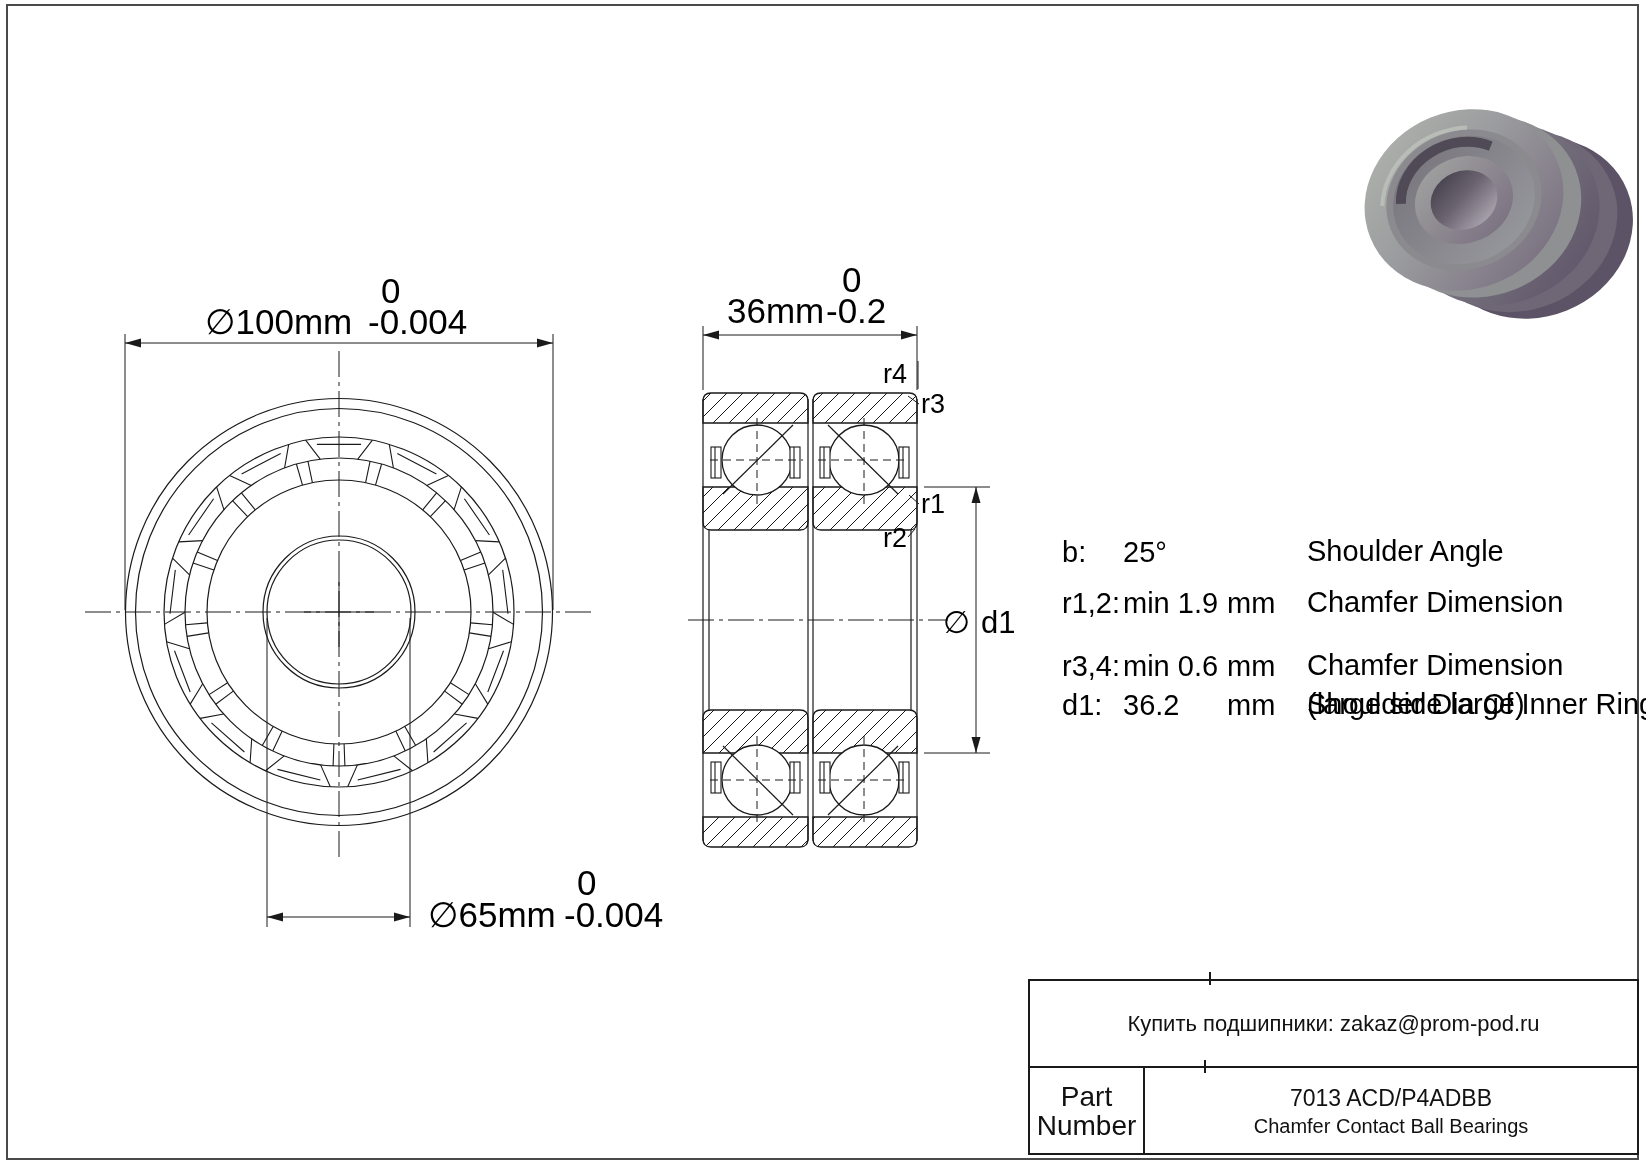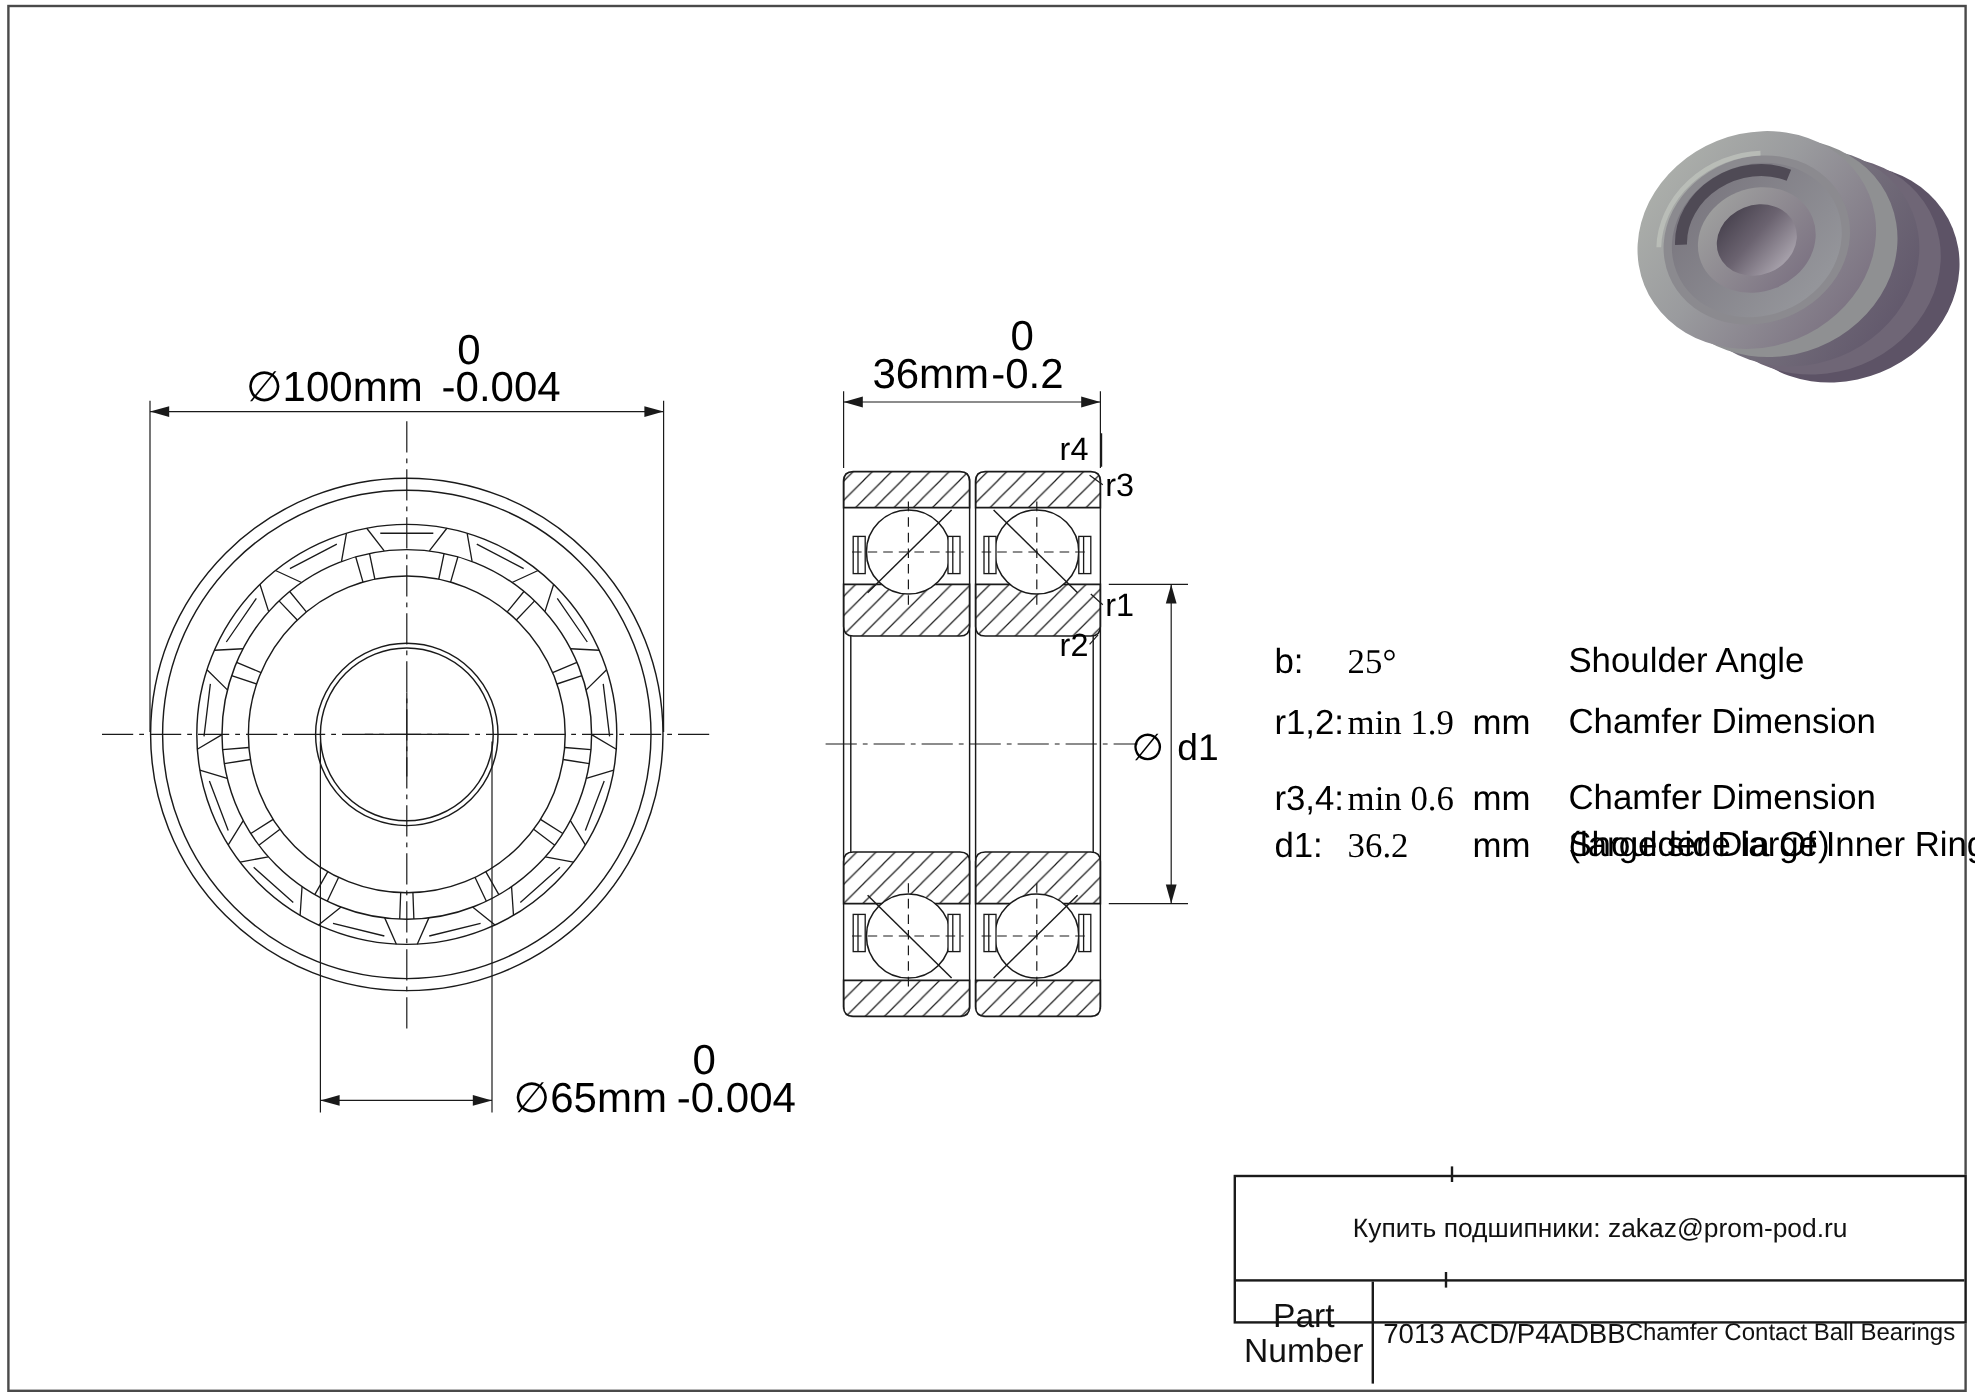--- a/index.html
+++ b/index.html
@@ -9,33 +9,33 @@
   svg{position:absolute;left:0;top:0;}
   svg text{font-family:"Liberation Sans","DejaVu Sans",sans-serif;fill:#000;}
   .dimtxt{font-size:35px;}
   .rlab{font-size:27px;}
   .d1lab{font-size:31px;}
 
   
   .spec-row{position:absolute;left:0;width:100%;height:34px;font-size:29px;color:#000;}
   .spec-row span{position:absolute;top:0;white-space:nowrap;}
   .sp-key{left:1062px;}
-  .sp-val{left:1123px;font-family:Liberation Serif, serif;}
+  .sp-val{left:1123px;}
   .sp-unit{left:1227px;}
   .sp-desc{left:1307px;line-height:30px;}
 
   
-  #title-block{position:absolute;left:1028px;top:979px;width:611px;height:124px;
+  #title-block{position:absolute;left:1028px;top:979px;width:611px;height:176px;
     border:2px solid #1a1a1a;box-sizing:border-box;background:#fff;}
   #tb-row1{position:absolute;left:0;top:0;width:100%;height:87px;border-bottom:2px solid #1a1a1a;
     box-sizing:border-box;display:flex;align-items:center;justify-content:center;font-size:22px;}
   #tb-row2{position:absolute;left:0;top:87px;width:100%;height:85px;display:flex;}
   #tb-partcell{width:115px;border-right:2px solid #1a1a1a;box-sizing:border-box;display:flex;
     flex-direction:column;align-items:center;justify-content:center;font-size:28px;line-height:29px;}
-  #tb-pncell{flex:1;display:flex;flex-direction:row;align-items:center;justify-content:center;}
+  #tb-pncell{flex:1;display:flex;flex-direction:column;align-items:center;justify-content:center;}
   #tb-pn{font-size:23px;line-height:30px;}
   #tb-type{font-size:20px;line-height:26px;}
   .tb-tick{position:absolute;width:1.5px;height:13px;background:#1a1a1a;}
 </style>
 </head>
 <body>
 
 <div id="page">
   <div id="page-border"></div>
 

